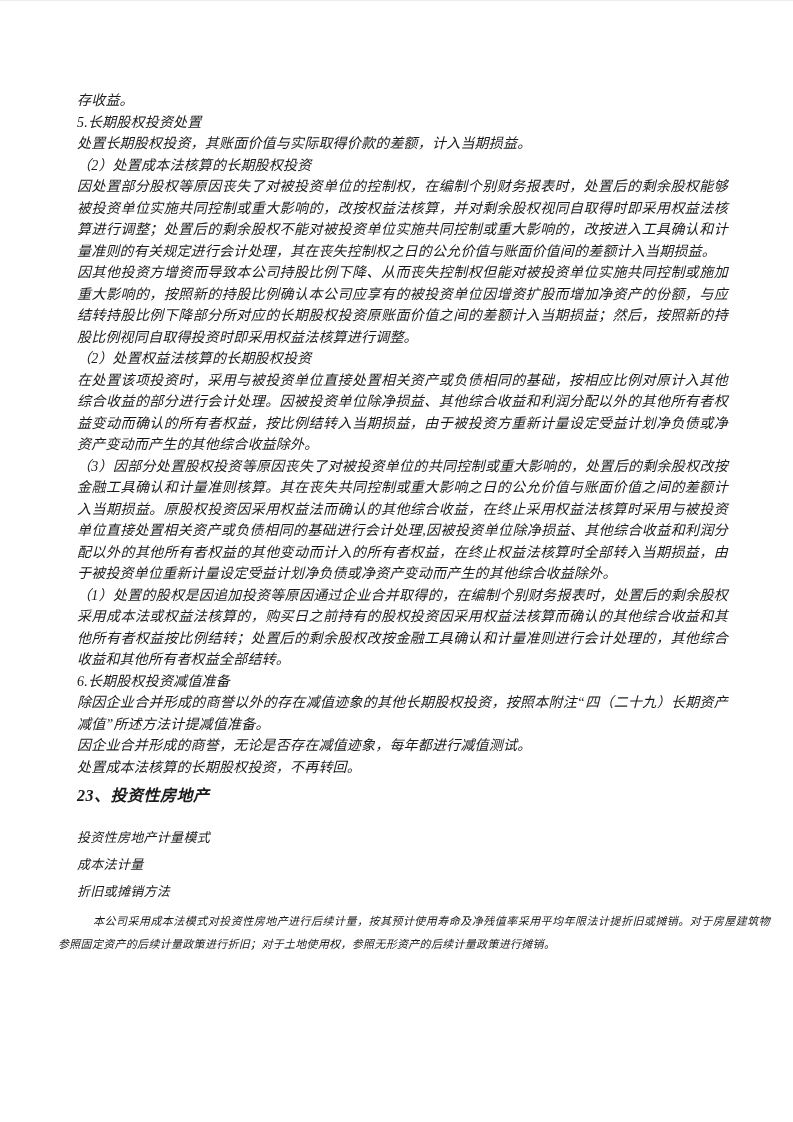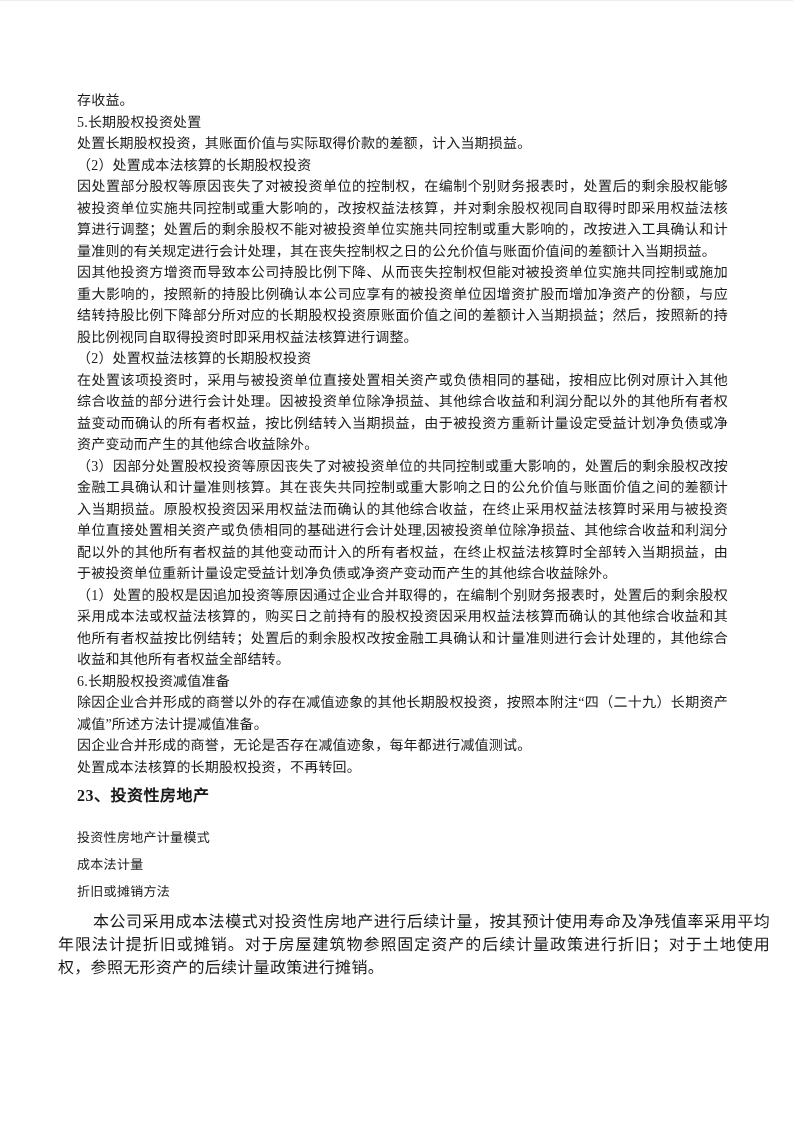--- a/index.html
+++ b/index.html
@@ -21,20 +21,21 @@
     position: absolute;
     top: 0; left: 0; right: 0;
     height: 1px;
     background: #ececec;
   }
   .doc-body {
     position: absolute;
     top: 90px;
     left: 77px;
     width: 651px;
+    font-style: italic;
   }
   .p {
     margin: 0;
     font-size: 14px;
     line-height: 21.5px;
     text-align: justify;
     text-align-last: left;
     text-justify: inter-character;
     letter-spacing: 0.2px;
   }
@@ -50,21 +51,21 @@
     font-size: 13px;
     line-height: 18px;
     letter-spacing: 0.3px;
   }
   .sub-group {
     margin-top: 22px;
   }
   .ip-para {
     margin: 2px 0 0 -19px;
     width: 712px;
-    font-size: 16px;
+    font-size: 11px;
     line-height: 23px;
     text-indent: 35px;
     text-align: justify;
     text-align-last: left;
     text-justify: inter-character;
     letter-spacing: 0.3px;
   }
 </style>
 </head>
 <body>

